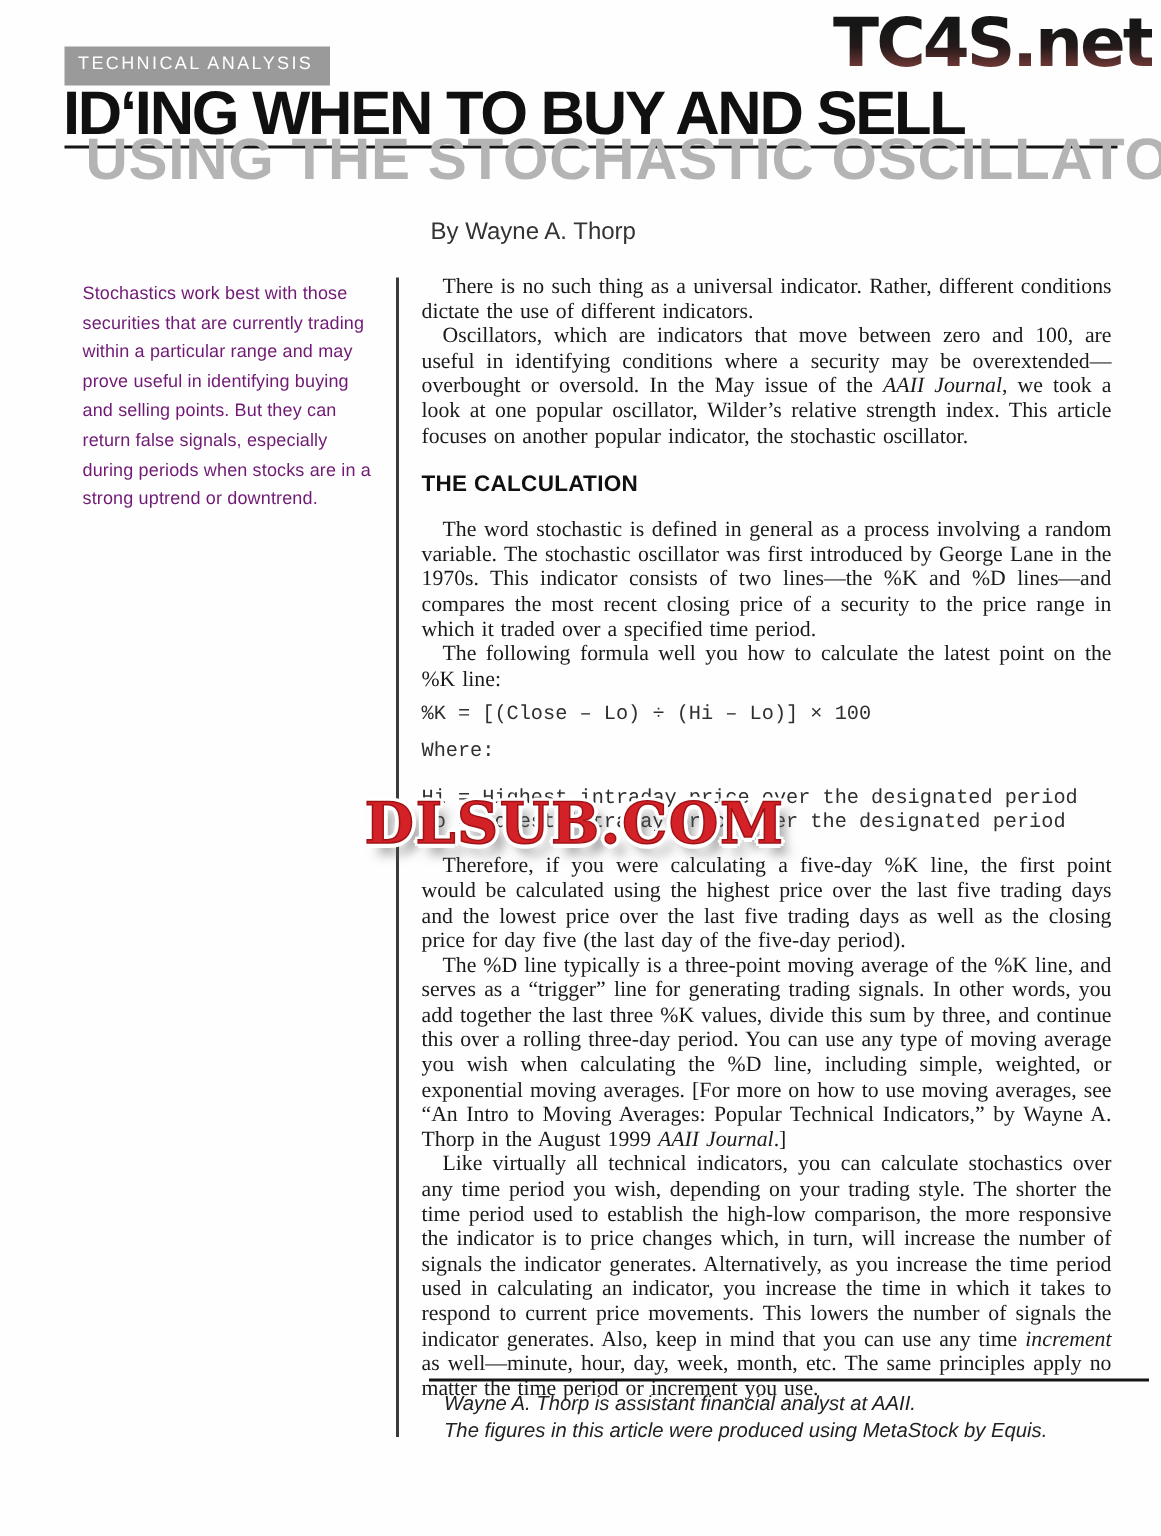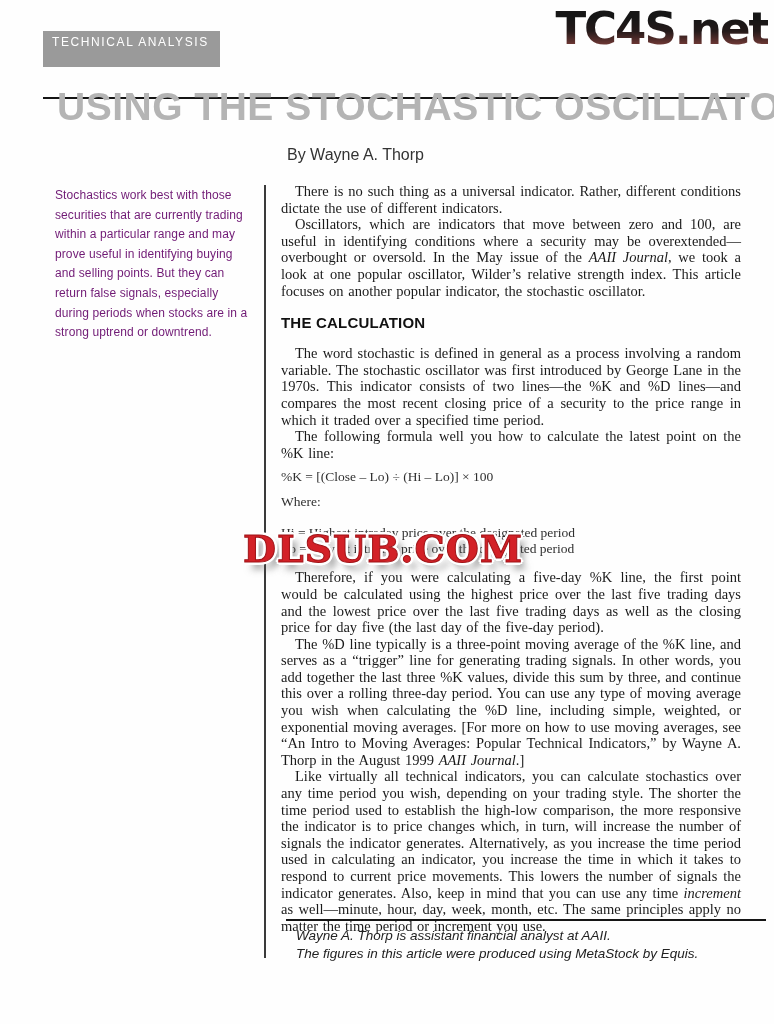--- a/index.html
+++ b/index.html
@@ -2,42 +2,42 @@
 <html><head>
 <meta charset="utf-8">
 <style>
   html,body{margin:0;padding:0;background:#e8e8e8;}
   #page{position:relative;width:774px;height:1024px;background:#fefefe;overflow:hidden;
         font-family:"Liberation Serif",serif;}
 
   
   .kicker{position:absolute;left:43px;top:31px;background:#9a9a9a;color:#ffffff;
           font-family:"Liberation Sans",sans-serif;font-size:12px;letter-spacing:1.6px;
-          padding:4px 11px 18px 9px;font-weight:500;}
+          padding:4px 11px 8px 9px;font-weight:500;}
   .title{position:absolute;left:42px;top:52px;font-family:"Liberation Sans",sans-serif;
          font-weight:bold;font-size:41px;letter-spacing:-1.5px;color:#101010;white-space:nowrap;}
   .title-rule{position:absolute;left:43px;top:97px;width:702px;height:2px;background:#151515;}
   .subtitle{position:absolute;left:57px;top:85px;font-family:"Liberation Sans",sans-serif;
             font-weight:bold;font-size:39px;letter-spacing:0.5px;color:#b4b4b4;white-space:nowrap;}
   .byline{position:absolute;left:287px;top:146px;font-family:"Liberation Sans",sans-serif;
           font-size:16px;color:#333;}
 
   
   .pullquote{position:absolute;left:55px;top:186px;width:198px;
              font-family:"Liberation Sans",sans-serif;font-size:12px;line-height:19.6px;
              color:#701a75;letter-spacing:0.1px;}
   .vdivider{position:absolute;left:264px;top:185px;width:2px;height:773px;background:#3a3a3a;}
 
   
   .main{position:absolute;left:281px;top:183px;width:460px;}
   .bodyp{margin:0;text-indent:14px;font-size:14.5px;line-height:16.6px;color:#1a1a1a;
          text-align:justify;word-spacing:1px;}
   .sect-head{margin:15px 0 14px 0;font-family:"Liberation Sans",sans-serif;font-weight:bold;
              font-size:15px;letter-spacing:0.2px;color:#111;}
-  .formula{margin:8px 0 12px 0;font-family:Liberation Serif, serif;font-size:13.5px;
+  .formula{margin:8px 0 12px 0;font-family:Liberation Mono, monospace;font-size:13.5px;
            line-height:16px;color:#2f2f2f;}
   .formula .eq{margin-bottom:9px;}
   .spacer-line{height:15px;}
 
   
   .foot-rule{position:absolute;left:286px;top:919px;width:480px;height:2px;background:#151515;}
   .footnote{position:absolute;left:296px;top:927px;font-family:"Liberation Sans",sans-serif;
             font-style:italic;font-size:13.5px;line-height:18px;color:#222;}
   .pagefoot{position:absolute;left:43px;top:985px;font-family:"Liberation Sans",sans-serif;
             font-size:13.5px;color:#111;}
@@ -60,20 +60,21 @@
               -webkit-text-stroke:1.6px #431113;
               text-shadow:-3px -3px 0 #d9d9d9,3px -3px 0 #d9d9d9,-3px 3px 0 #d9d9d9,
                           3px 3px 0 #d9d9d9,0 0 5px #cfcfcf;}
 </style>
 </head>
 <body>
 
 <div id="page">
 
   <div class="kicker">TECHNICAL ANALYSIS</div>
+  <div class="title">ID‘ING WHEN TO BUY AND SELL</div>
   <div class="title-rule"></div>
   <div class="subtitle">USING THE STOCHASTIC OSCILLATOR</div>
   <div class="byline">By Wayne A. Thorp</div>
 
   <div class="pullquote">Stochastics work best with those securities that are currently trading within a particular range and may prove useful in identifying buying and selling points. But they can return false signals, especially during periods when stocks are in a strong uptrend or downtrend.</div>
   <div class="vdivider"></div>
 
   <div class="main">
     <div>
         <p class="bodyp">There is no such thing as a universal indicator. Rather, different conditions dictate the use of different indicators.</p>

